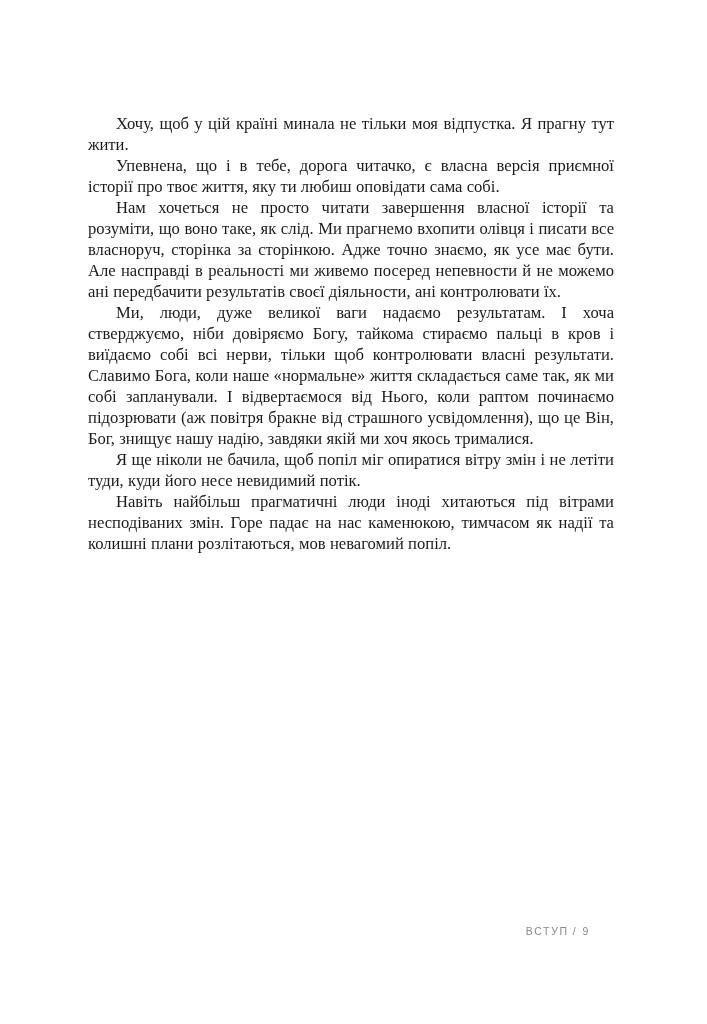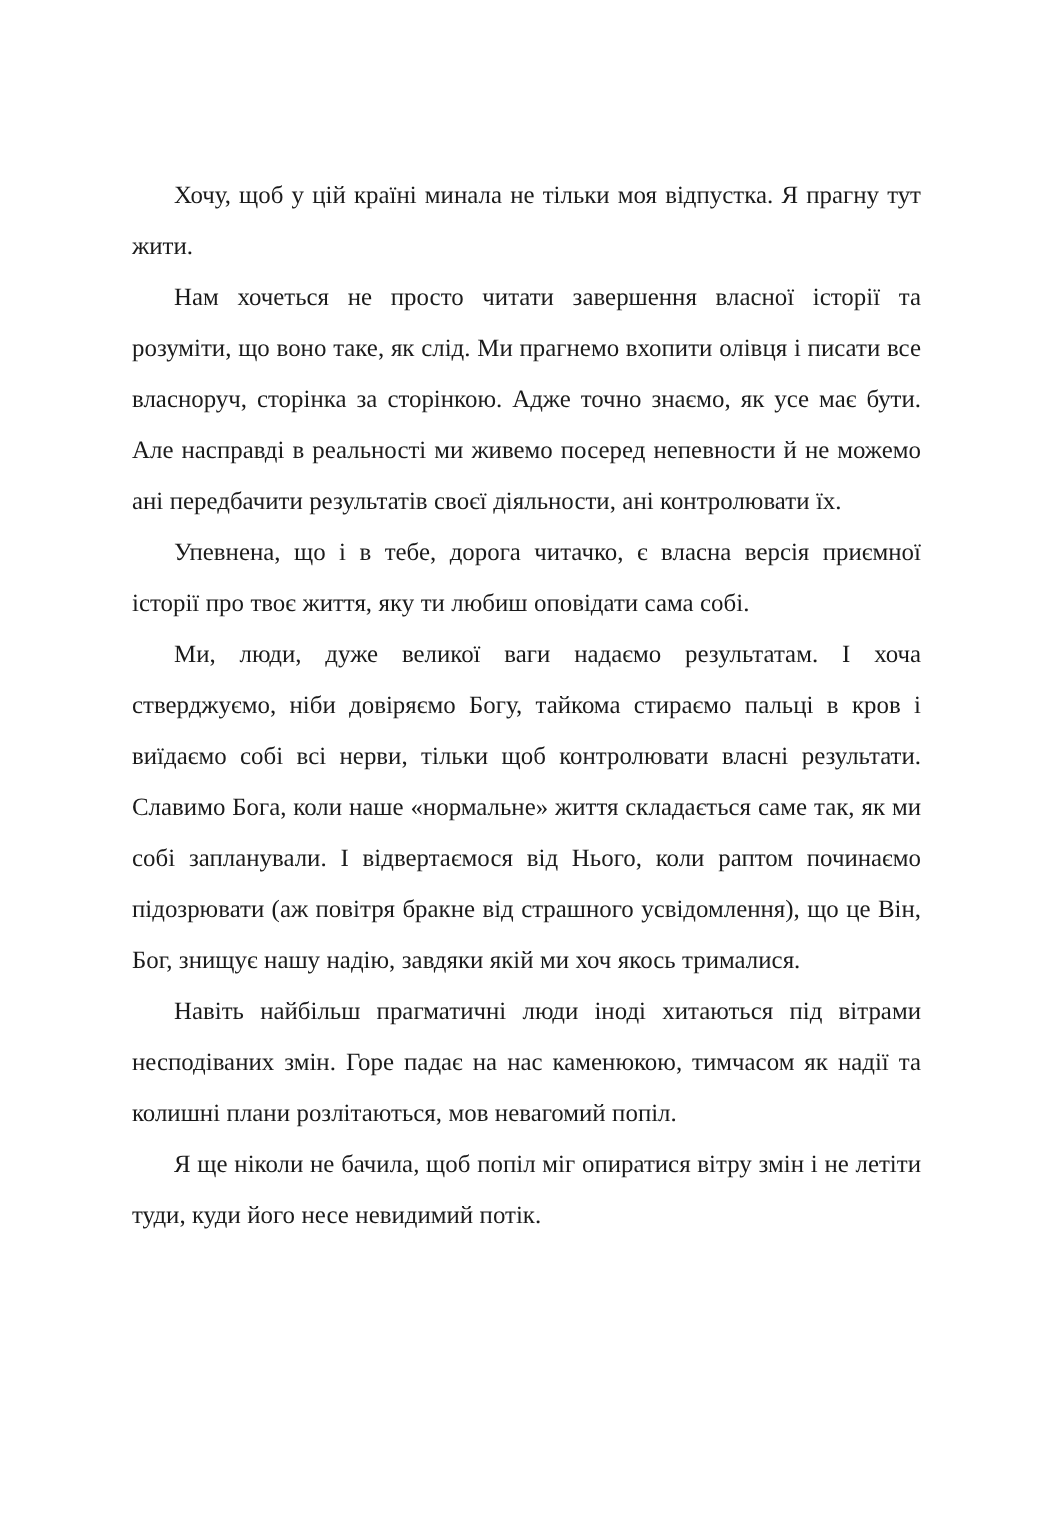--- a/index.html
+++ b/index.html
@@ -23,21 +23,21 @@
     position: absolute;
     left: 88px;
     top: 113px;
     width: 526px;
   }
 
   .body-paragraph {
     margin: 0;
     font-family: "Liberation Serif", "DejaVu Serif", serif;
     font-size: 16.6px;
-    line-height: 34px;
+    line-height: 21px;
     color: #1b1b1b;
     text-align: justify;
     text-align-last: left;
     text-indent: 28px;
     hyphens: manual;
     -webkit-hyphens: manual;
     word-spacing: 0.01em;
   }
 
   .page-footer {
@@ -63,21 +63,24 @@
     margin: 0 5px 0 4px;
   }
 </style>
 </head>
 <body>
 
 <div class="page">
 
   <div class="text-column">
     <p class="body-paragraph">Хочу, щоб у цій країні минала не тільки моя відпустка. Я прагну тут жити.</p>
+    <p class="body-paragraph">Упевнена, що і в тебе, дорога читачко, є власна версія приємної історії про твоє життя, яку ти любиш оповідати сама собі.</p>
     <p class="body-paragraph">Нам хочеться не просто читати завершення власної істо­рії та розуміти, що воно таке, як слід. Ми прагнемо вхопити олівця і писати все власноруч, сторінка за сторінкою. Адже точно знаємо, як усе має бути. Але насправді в реальності ми живемо посеред непевности й не можемо ані передбачити результатів своєї діяльности, ані контролювати їх.</p>
-    <p class="body-paragraph">Упевнена, що і в тебе, дорога читачко, є власна версія приємної історії про твоє життя, яку ти любиш оповідати сама собі.</p>
     <p class="body-paragraph">Ми, люди, дуже великої ваги надаємо результатам. І хоча стверджуємо, ніби довіряємо Богу, тайкома стираємо пальці в кров і виїдаємо собі всі нерви, тільки щоб контролювати власні результати. Славимо Бога, коли наше «нормальне» життя складається саме так, як ми собі запланували. І від­вертаємося від Нього, коли раптом починаємо підозрювати (аж повітря бракне від страшного усвідомлення), що це Він, Бог, знищує нашу надію, завдяки якій ми хоч якось трима­лися.</p>
+    <p class="body-paragraph">Я ще ніколи не бачила, щоб попіл міг опиратися вітру змін і не летіти туди, куди його несе невидимий потік.</p>
     <p class="body-paragraph">Навіть найбільш прагматичні люди іноді хитаються під вітрами несподіваних змін. Горе падає на нас каменюкою, тимчасом як надії та колишні плани розлітаються, мов не­вагомий попіл.</p>
-    <p class="body-paragraph">Я ще ніколи не бачила, щоб попіл міг опиратися вітру змін і не летіти туди, куди його несе невидимий потік.</p>
   </div>
 
+  <div class="page-footer">
+    <span class="footer-chapter">ВСТУП</span><span class="footer-sep">/</span><span class="footer-number">9</span>
+  </div>
 
 </div>
 
 </body></html>

